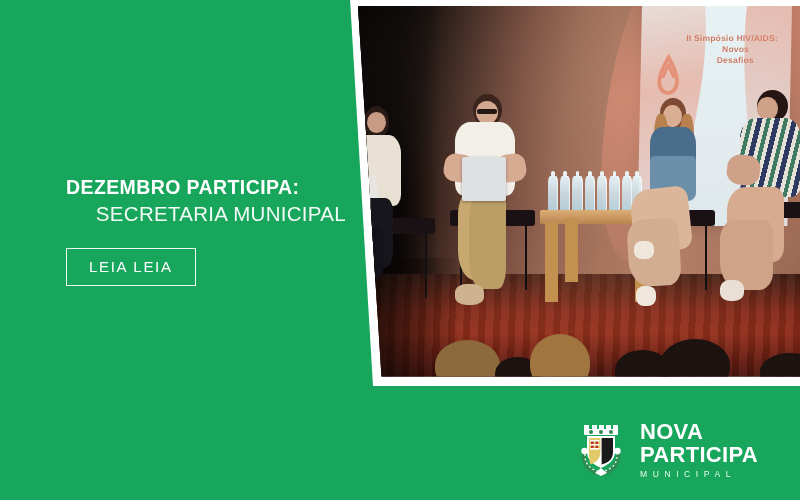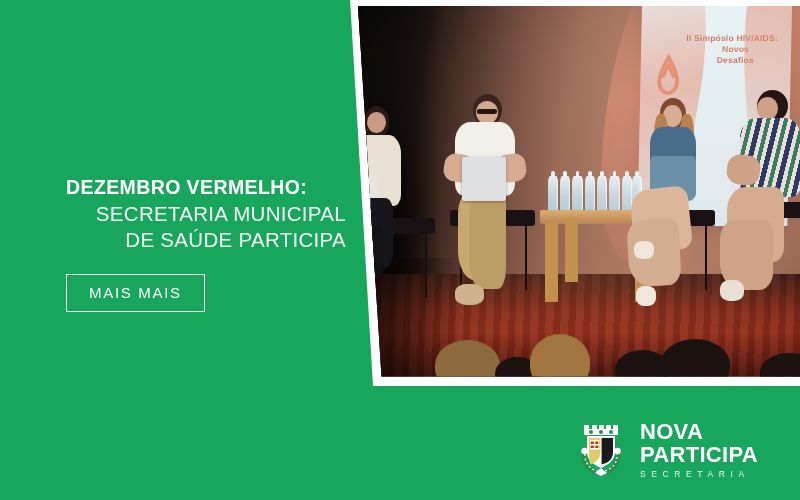--- a/index.html
+++ b/index.html
@@ -396,26 +396,25 @@
         <div class="ahead blond2" style="left:40%; width:12%;  height:88%;"></div>
         <div class="ahead" style="left:57%; width:11%;  height:62%;"></div>
         <div class="ahead" style="left:66%; width:14%;  height:80%;"></div>
         <div class="ahead" style="left:86%; width:12%;  height:58%;"></div>
       </div>
 
     </div>
   </div>
 
   <div class="content">
-    <div class="headline-strong">DEZEMBRO VERMELHO:</div>
+    <div class="headline-strong">DEZEMBRO PARTICIPA:</div>
     <div class="headline-light">
       <span>SECRETARIA MUNICIPAL</span>
-      <span>DE SAÚDE PARTICIPA</span>
     </div>
-    <button class="cta">MAIS MAIS</button>
+    <button class="cta">LEIA LEIA</button>
   </div>
 
   <div class="logo">
     <svg class="crest" viewBox="0 0 46 54">
 
       <g fill="#ffffff">
         <rect x="6" y="7" width="34" height="6" rx="1"></rect>
         <rect x="6" y="3" width="5" height="5"></rect>
         <rect x="14" y="3" width="5" height="5"></rect>
         <rect x="21" y="3" width="5" height="5"></rect>
@@ -443,17 +442,17 @@
 
       <path d="M6 30 C4 40 11 50 23 52 C35 50 42 40 40 30" fill="none" stroke="#2f8a52" stroke-width="4" stroke-linecap="round"></path>
       <path d="M7 32 C6 41 12 48 23 50 C34 48 40 41 39 32" fill="none" stroke="#ffffff" stroke-width="1.2" stroke-dasharray="2 2.4"></path>
       <circle cx="6.5" cy="29" r="3.2" fill="#ffffff"></circle>
       <circle cx="39.5" cy="29" r="3.2" fill="#ffffff"></circle>
       <path d="M17 51 L23 46 L29 51 L23 54 Z" fill="#ffffff"></path>
     </svg>
     <div class="logo-words">
       <span class="logo-l1">NOVA</span>
       <span class="logo-l2">PARTICIPA</span>
-      <span class="logo-sub">SECRETARIA</span>
+      <span class="logo-sub">MUNICIPAL</span>
     </div>
   </div>
 
 </div>
 
 </body></html>

